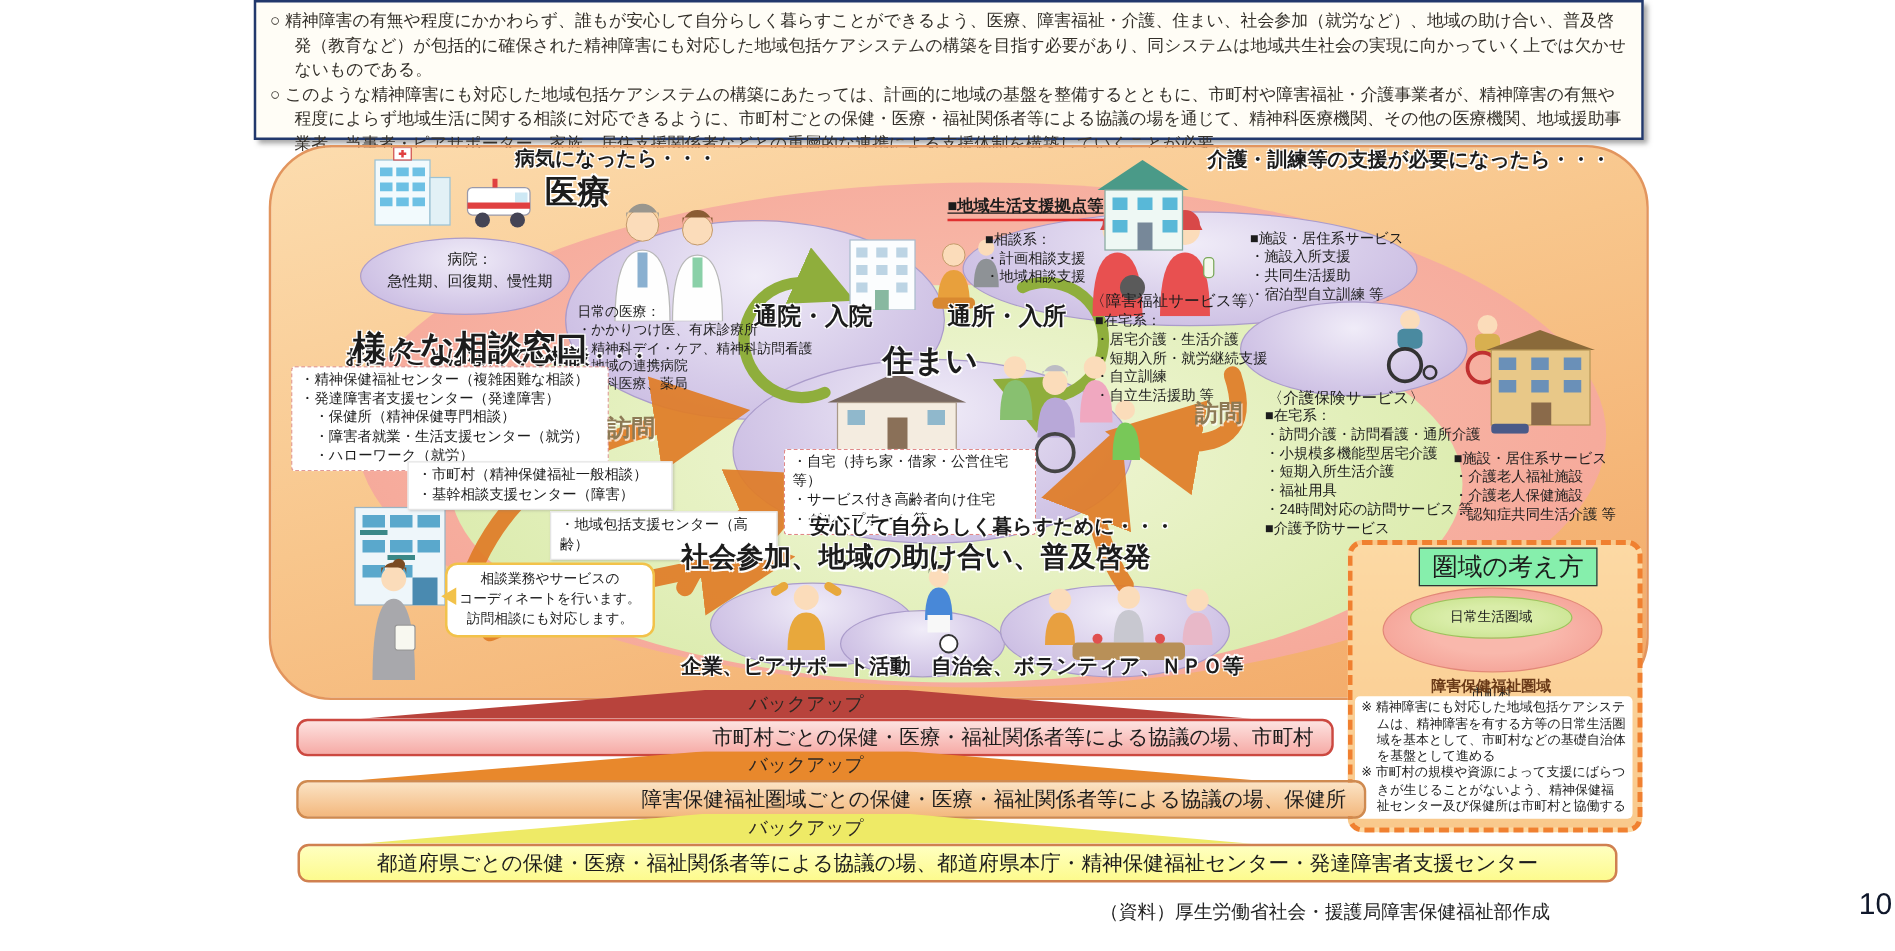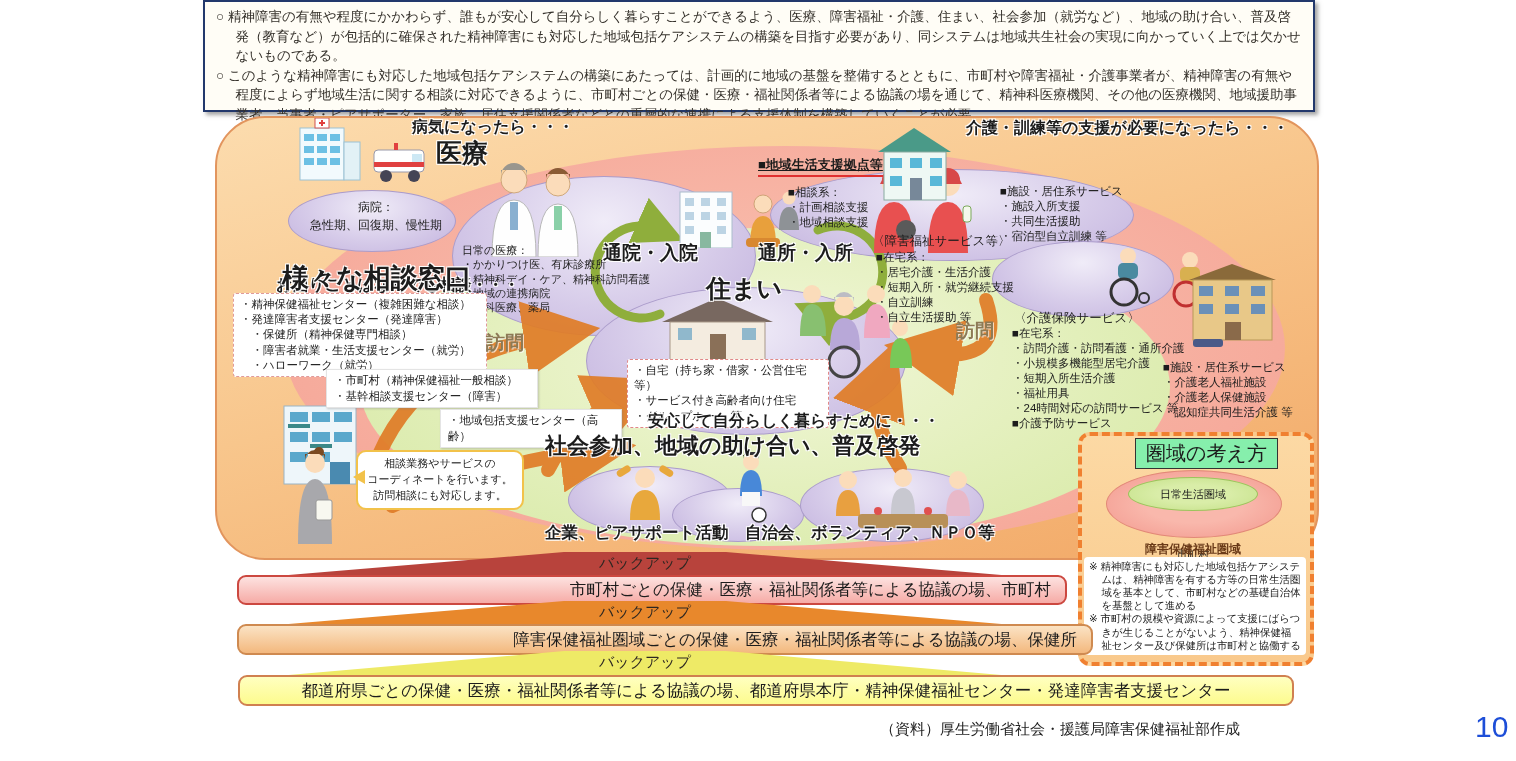--- a/index.html
+++ b/index.html
@@ -39,21 +39,21 @@
   .notes p{margin:0;padding-left:1.2em;text-indent:-1.2em;}
   
   .trap{position:absolute;}
   .trap .shape{position:absolute;left:0;top:0;width:100%;height:100%;}
   .traplab{position:absolute;width:100%;text-align:center;font-size:15px;color:#2d2722;top:2px;}
   .bar{position:absolute;border-radius:9px;font-size:16.5px;display:flex;align-items:center;}
   .bar1{background:linear-gradient(180deg,#fde2e0,#f6aba6);border:2px solid #cc4840;justify-content:flex-end;padding-right:14px;}
   .bar2{background:linear-gradient(180deg,#fbe3c4,#f3b87e);border:2px solid #cf8a50;justify-content:flex-end;padding-right:14px;}
   .bar3{background:linear-gradient(180deg,#ffffc0,#fdfb8e);border:2px solid #d08050;justify-content:center;}
   .src{font-size:15px;color:#222;}
-  .pageno{font-size:30px;color:#1d4ed8;}
+  .pageno{font-size:24px;color:#0f172a;margin-left:12px;}
   svg{display:block;}
 </style>
 </head>
 <body>
 
 <div class="page">
 
   <div class="abs intro">
     <p>○ 精神障害の有無や程度にかかわらず、誰もが安心して自分らしく暮らすことができるよう、医療、障害福祉・介護、住まい、社会参加（就労など）、地域の助け合い、普及啓発（教育など）が包括的に確保された精神障害にも対応した地域包括ケアシステムの構築を目指す必要があり、同システムは地域共生社会の実現に向かっていく上では欠かせないものである。</p>
     <p>○ このような精神障害にも対応した地域包括ケアシステムの構築にあたっては、計画的に地域の基盤を整備するとともに、市町村や障害福祉・介護事業者が、精神障害の有無や程度によらず地域生活に関する相談に対応できるように、市町村ごとの保健・医療・福祉関係者等による協議の場を通じて、精神科医療機関、その他の医療機関、地域援助事業者、当事者・ピアサポーター、家族、居住支援関係者などとの重層的な連携による支援体制を構築していくことが必要。</p>

